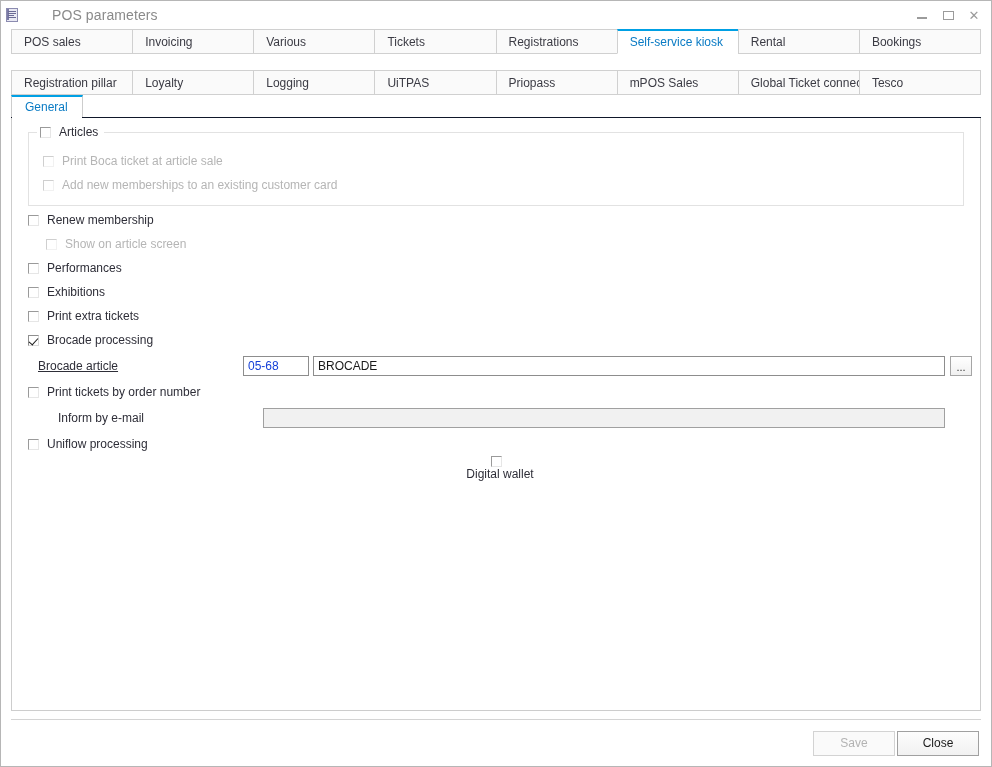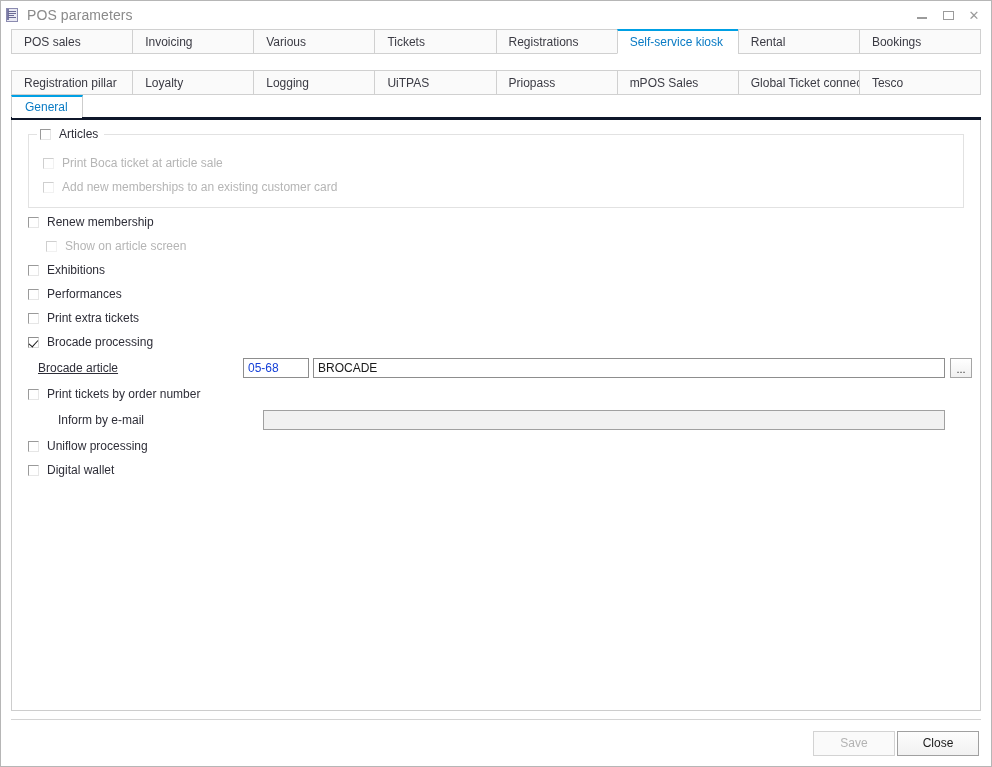--- a/index.html
+++ b/index.html
@@ -67,20 +67,21 @@
   .title-icon .stripe {
     position: absolute;
     left: 1px; top: 1px;
     width: 2px; height: 11px;
     background: #7b7ba6;
   }
   .title-text {
     font-size: 14px;
     color: #8a8a8a;
     letter-spacing: 0.1px;
+    margin-left: 25px;
   }
   .win-buttons {
     position: absolute;
     right: 4px;
     top: 0;
     height: 28px;
     display: flex;
     align-items: center;
   }
   .win-btn {
@@ -150,21 +151,21 @@
     height: 1px;
     background: #ffffff;
   }
 
   
   .subtab-strip {
     display: flex;
     align-items: flex-end;
     height: 22px;
     margin: 0 10px;
-    border-bottom: 3px solid #0f172a;
+    border-bottom: 1px solid #0f172a;
     position: relative;
   }
   .subtab {
     height: 22px;
     box-sizing: border-box;
     padding: 0 14px 0 13px;
     display: flex;
     align-items: center;
     font-size: 12px;
     color: #3b3b44;
@@ -477,25 +478,25 @@
           <div class="cb-row" style="padding-left: 8px;">
             <span class="checkbox"></span>
             <span class="cb-label">Renew membership</span>
           </div>
           <div class="cb-row indent-2" style="padding-left: 26px;">
             <span class="checkbox disabled"></span>
             <span class="cb-label disabled">Show on article screen</span>
           </div>
           <div class="cb-row" style="padding-left: 8px;">
             <span class="checkbox"></span>
-            <span class="cb-label">Exhibitions</span>
+            <span class="cb-label">Performances</span>
           </div>
           <div class="cb-row" style="padding-left: 8px;">
             <span class="checkbox"></span>
-            <span class="cb-label">Performances</span>
+            <span class="cb-label">Exhibitions</span>
           </div>
           <div class="cb-row" style="padding-left: 8px;">
             <span class="checkbox"></span>
             <span class="cb-label">Print extra tickets</span>
           </div>
           <div class="cb-row" style="padding-left: 8px;">
             <span class="checkbox checked"></span>
             <span class="cb-label">Brocade processing</span>
           </div>
         </div>
@@ -516,21 +517,21 @@
         <span class="field-label plain">Inform by e-mail</span>
         <input class="inp name readonly" type="text" readonly="" value="" style="">
         <span style="width:27px;flex:0 0 auto;"></span>
       </div>
 
       <div id="trailing-checkboxes">
           <div class="cb-row" style="padding-left: 8px;">
             <span class="checkbox"></span>
             <span class="cb-label">Uniflow processing</span>
           </div>
-          <div class="cb-row" style="padding-left: 8px;">
+          <div class="cb-row" style="padding-left: 8px; flex-direction: column;">
             <span class="checkbox"></span>
             <span class="cb-label">Digital wallet</span>
           </div>
         </div>
 
     </div>
   </div>
 
   <div class="footer">
     <button class="btn disabled" id="save-btn">Save</button>

